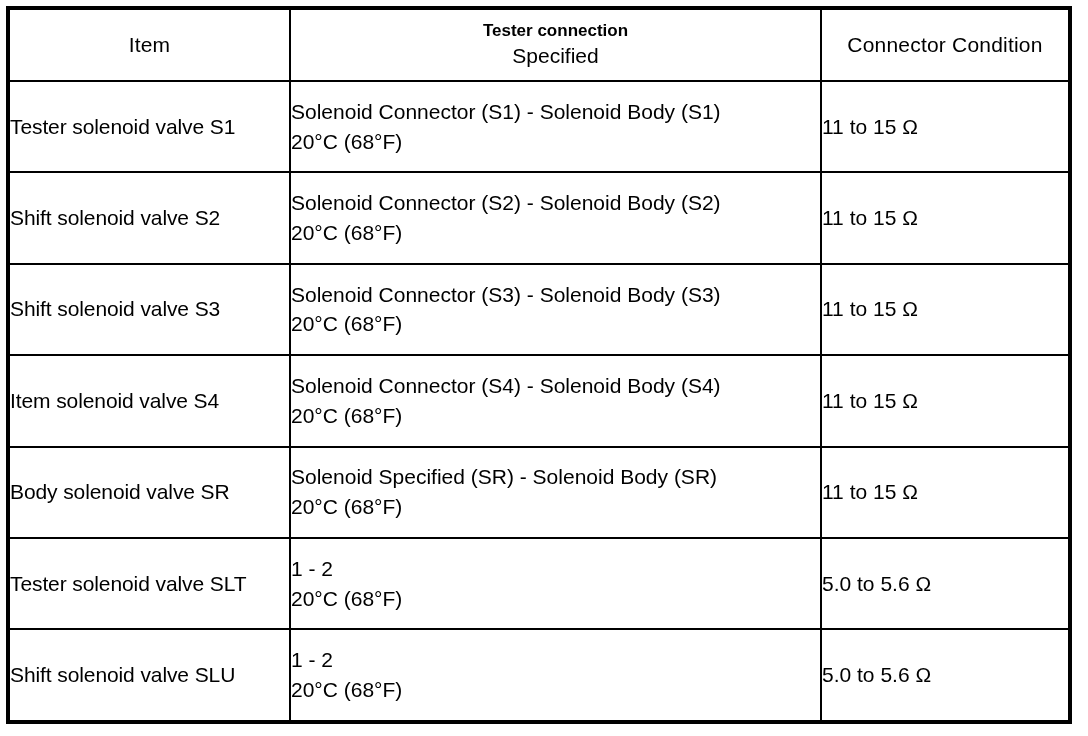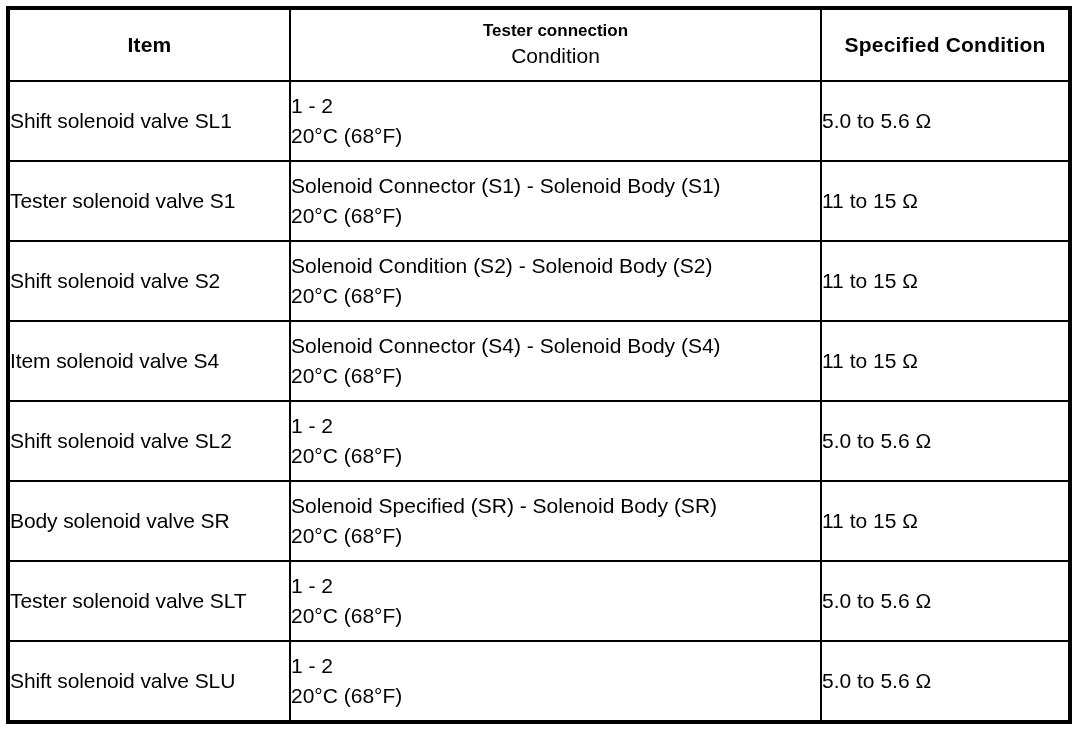--- a/index.html
+++ b/index.html
@@ -47,21 +47,21 @@
     background: #ffffff;
   }
 
   
   .header-row th {
     height: 70px;
     text-align: center;
   }
   .hdr-item,
   .hdr-spec {
-    font-weight: bold;
+    font-weight: normal;
     font-size: 21px;
     letter-spacing: 0.2px;
     white-space: nowrap;
   }
   .hdr-item { padding: 0 6px; }
   .hdr-spec { padding: 0 5px; text-align: left; }
 
   .hdr-cond-line1 {
     display: block;
     font-weight: bold;
@@ -112,73 +112,65 @@
       <col class="col-item">
       <col class="col-cond">
       <col class="col-spec">
     </colgroup>
 
     <thead>
       <tr class="header-row">
         <th class="hdr-item">Item</th>
         <th>
           <span class="hdr-cond-line1">Tester connection</span>
-          <span class="hdr-cond-line2">Condition</span>
+          <span class="hdr-cond-line2">Specified</span>
         </th>
-        <th class="hdr-spec">Specified Condition</th>
+        <th class="hdr-spec">Connector Condition</th>
       </tr>
     </thead>
 
     <tbody>
 
-      <tr class="data-row">
-        <td class="cell-item">Shift solenoid valve SL1</td>
-        <td class="cell-cond">
-          <span class="cond-connection">1 - 2</span>
-          <span class="cond-temp">20°C (68°F)</span>
-        </td>
-        <td class="cell-spec">5.0 to 5.6 Ω</td>
-      </tr>
 
       <tr class="data-row">
         <td class="cell-item">Tester solenoid valve S1</td>
         <td class="cell-cond">
           <span class="cond-connection">Solenoid Connector (S1) - Solenoid Body (S1)</span>
           <span class="cond-temp">20°C (68°F)</span>
         </td>
         <td class="cell-spec">11 to 15 Ω</td>
       </tr>
 
       <tr class="data-row">
         <td class="cell-item">Shift solenoid valve S2</td>
         <td class="cell-cond">
-          <span class="cond-connection">Solenoid Condition (S2) - Solenoid Body (S2)</span>
-          <span class="cond-temp">20°C (68°F)</span>
-        </td>
-        <td class="cell-spec">11 to 15 Ω</td>
-      </tr>
-
+          <span class="cond-connection">Solenoid Connector (S2) - Solenoid Body (S2)</span>
+          <span class="cond-temp">20°C (68°F)</span>
+        </td>
+        <td class="cell-spec">11 to 15 Ω</td>
+      </tr>
+
+      <tr class="data-row">
+        <td class="cell-item">Shift solenoid valve S3</td>
+        <td class="cell-cond">
+          <span class="cond-connection">Solenoid Connector (S3) - Solenoid Body (S3)</span>
+          <span class="cond-temp">20°C (68°F)</span>
+        </td>
+        <td class="cell-spec">11 to 15 Ω</td>
+      </tr>
 
       <tr class="data-row">
         <td class="cell-item">Item solenoid valve S4</td>
         <td class="cell-cond">
           <span class="cond-connection">Solenoid Connector (S4) - Solenoid Body (S4)</span>
           <span class="cond-temp">20°C (68°F)</span>
         </td>
         <td class="cell-spec">11 to 15 Ω</td>
       </tr>
 
-      <tr class="data-row">
-        <td class="cell-item">Shift solenoid valve SL2</td>
-        <td class="cell-cond">
-          <span class="cond-connection">1 - 2</span>
-          <span class="cond-temp">20°C (68°F)</span>
-        </td>
-        <td class="cell-spec">5.0 to 5.6 Ω</td>
-      </tr>
 
       <tr class="data-row">
         <td class="cell-item">Body solenoid valve SR</td>
         <td class="cell-cond">
           <span class="cond-connection">Solenoid Specified (SR) - Solenoid Body (SR)</span>
           <span class="cond-temp">20°C (68°F)</span>
         </td>
         <td class="cell-spec">11 to 15 Ω</td>
       </tr>
 

